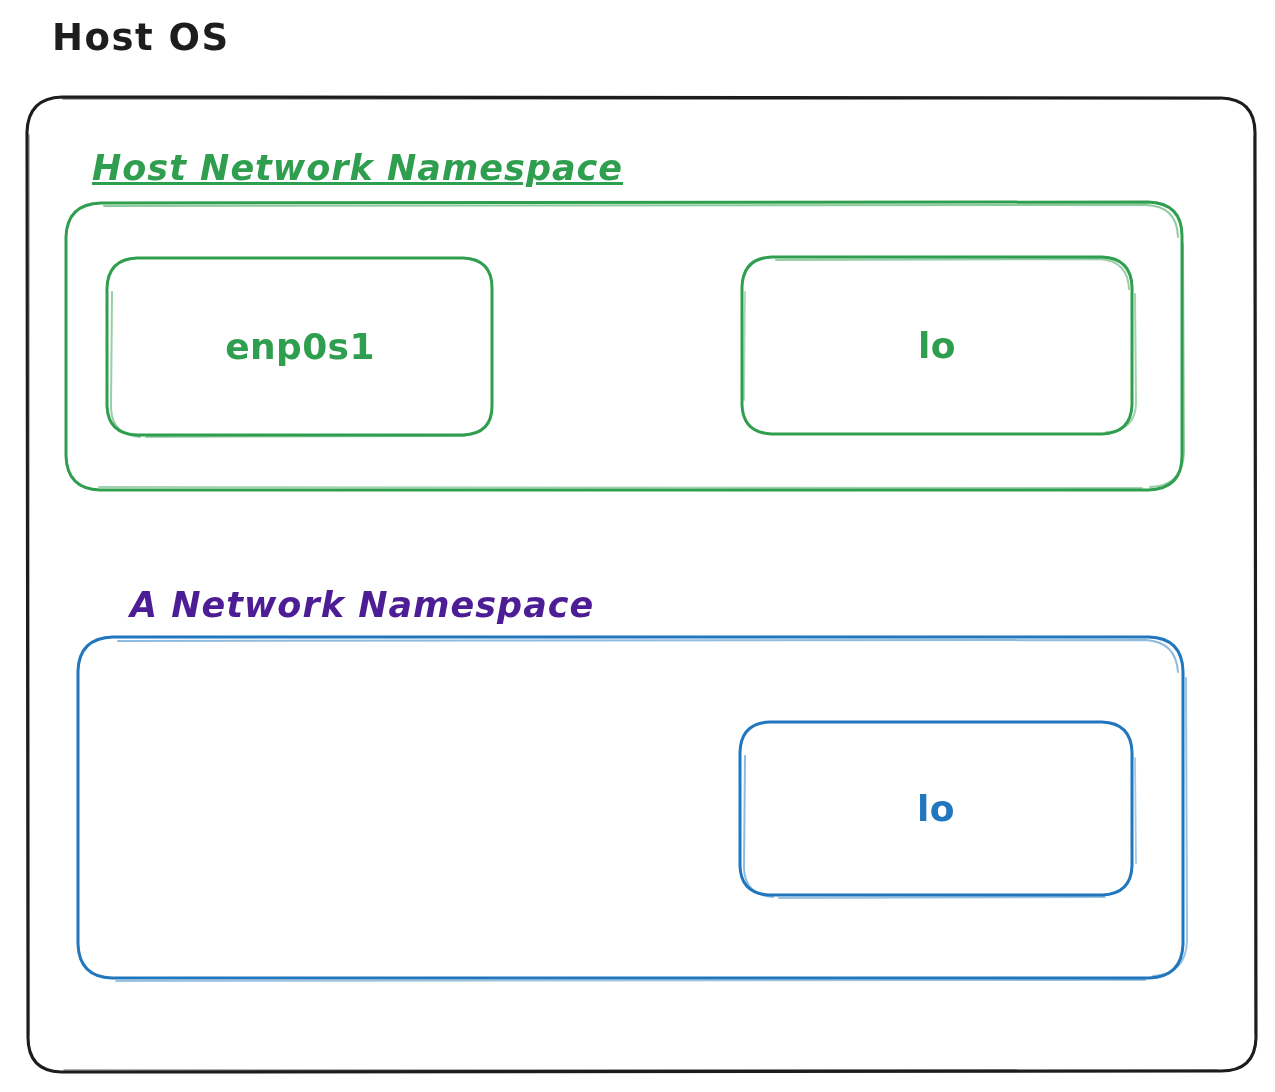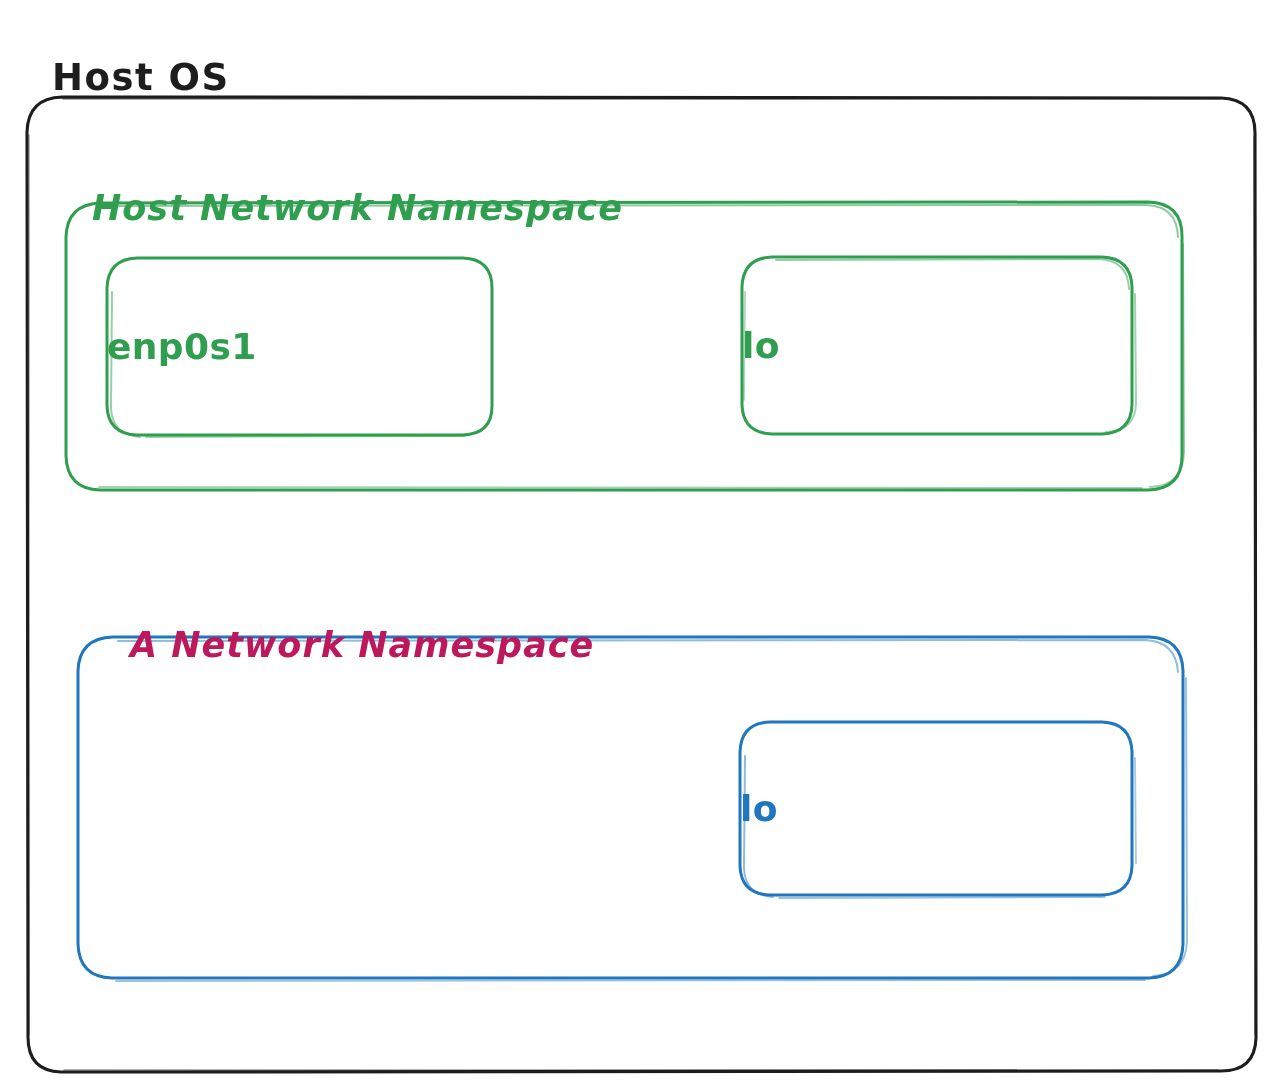--- a/index.html
+++ b/index.html
@@ -22,50 +22,50 @@
     width: 1275px;
     height: 1092px;
     pointer-events: none;
   }
   .label {
     position: absolute;
     white-space: pre;
     line-height: 1.18;
     font-weight: 700;
     letter-spacing: 0.5px;
-    margin-top: 40px;
   }
   .title-host-os {
     left: 52px;
     top: 16px;
     font-size: 37px;
     color: #1d1d1d;
     letter-spacing: 1.5px;
   }
   .ns-title {
     font-size: 35px;
     font-weight: 600;
     font-style: italic;
     letter-spacing: 1px;
   }
   .ns-title-host {
     left: 92px;
     top: 148px;
     color: #2f9e4f;
+    text-decoration: underline;
   }
   .ns-title-a {
     left: 130px;
     top: 585px;
-    color: #be185d;
+    color: #4c1d95;
   }
   .iface {
     position: absolute;
     display: flex;
     flex-direction: column;
-    align-items: flex-start;
+    align-items: center;
     justify-content: center;
     text-align: center;
     font-size: 36px;
     font-weight: 600;
     line-height: 1.32;
     letter-spacing: 0.4px;
   }
   .iface .name { display: block; }
   .iface .addr { display: block; }
   .iface-green { color: #2f9e4f; }

